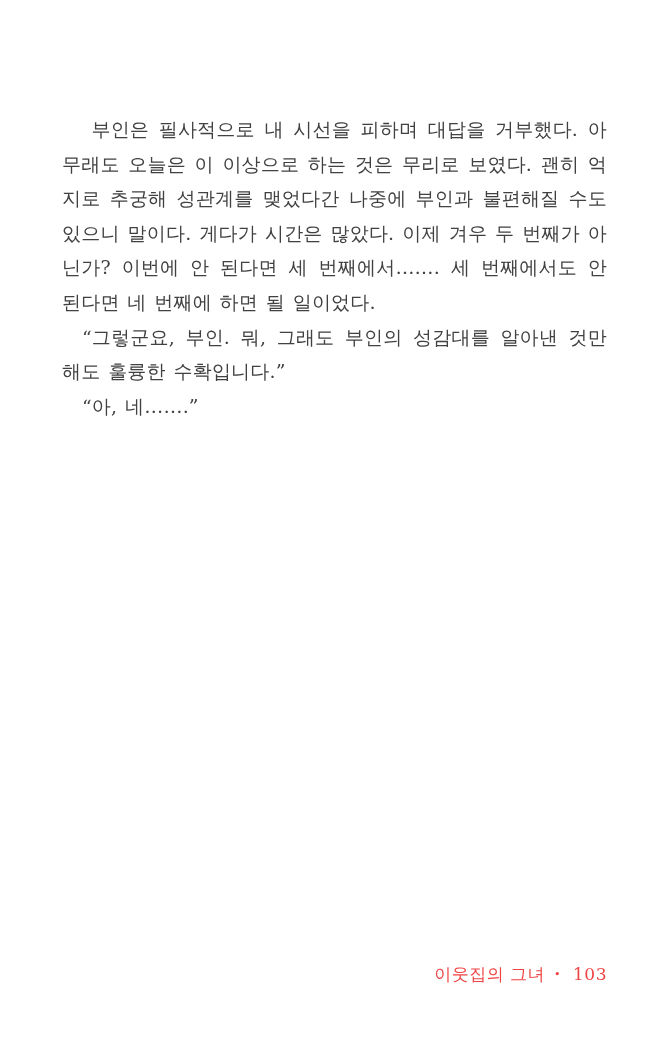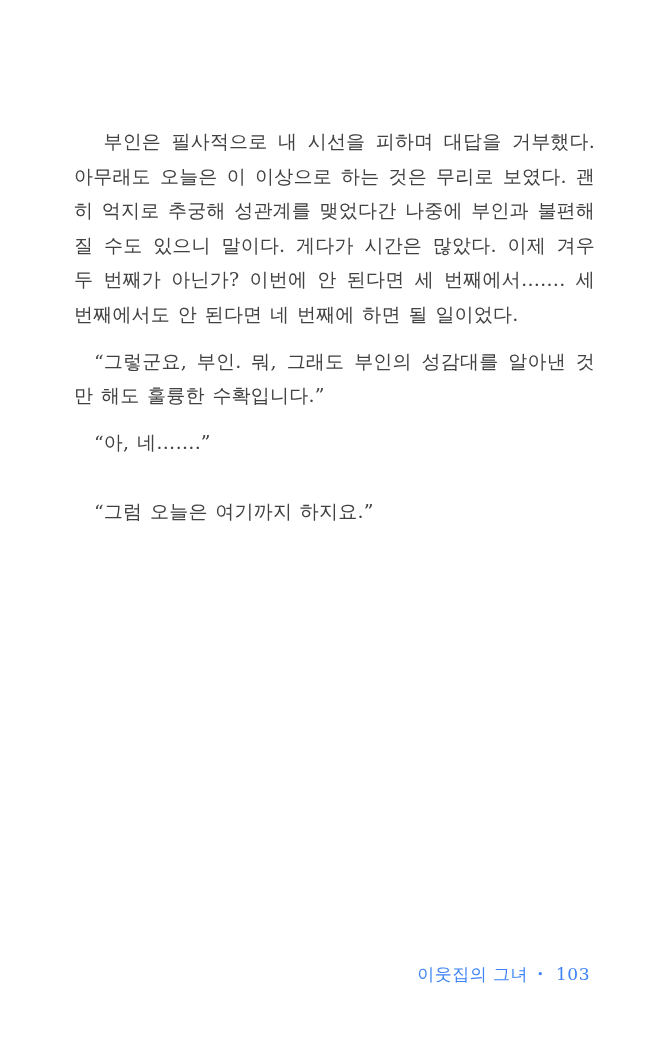--- a/index.html
+++ b/index.html
@@ -21,55 +21,54 @@
     left: 62px;
     top: 112px;
     width: 545px;
     font-size: 19px;
     line-height: 34.6px;
     text-align: justify;
     letter-spacing: 0.2px;
     word-spacing: 1.5px;
   }
   .body-text p {
-    margin: 12px;
+    margin: 0;
     padding: 0;
     text-indent: 1.55em;
   }
   .body-text p.dialogue {
     text-indent: 1.05em;
   }
   .body-text p.gap-before {
     margin-top: 35px;
   }
   .footer {
     position: absolute;
     top: 963px;
-    right: 77px;
+    right: 60px;
     font-size: 17px;
-    color: #3b82f6;
+    color: #ef4444;
     letter-spacing: 0.5px;
     white-space: nowrap;
   }
   .footer .bullet {
     display: inline-block;
     font-size: 11px;
     vertical-align: 2px;
     margin: 0 12px 0 9px;
   }
 </style>
 </head>
 <body>
 
 <div class="page">
 
   <div class="body-text" id="paragraph-container">
       <p>부인은 필사적으로 내 시선을 피하며 대답을 거부했다. 아무래도 오늘은 이 이상으로 하는 것은 무리로 보였다. 괜히 억지로 추궁해 성관계를 맺었다간 나중에 부인과 불편해질 수도 있으니 말이다. 게다가 시간은 많았다. 이제 겨우 두 번째가 아닌가? 이번에 안 된다면 세 번째에서……. 세 번째에서도 안 된다면 네 번째에 하면 될 일이었다.</p>
       <p class="dialogue">“그렇군요, 부인. 뭐, 그래도 부인의 성감대를 알아낸 것만 해도 훌륭한 수확입니다.”</p>
       <p class="dialogue">“아, 네…….”</p>
-      <p class="dialogue gap-before">“그럼 오늘은 여기까지 하지요.”</p>
     </div>
 
   <div class="footer">
     <span>이웃집의 그녀</span><span class="bullet">•</span><span>103</span>
   </div>
 
 </div>
 
 </body></html>

